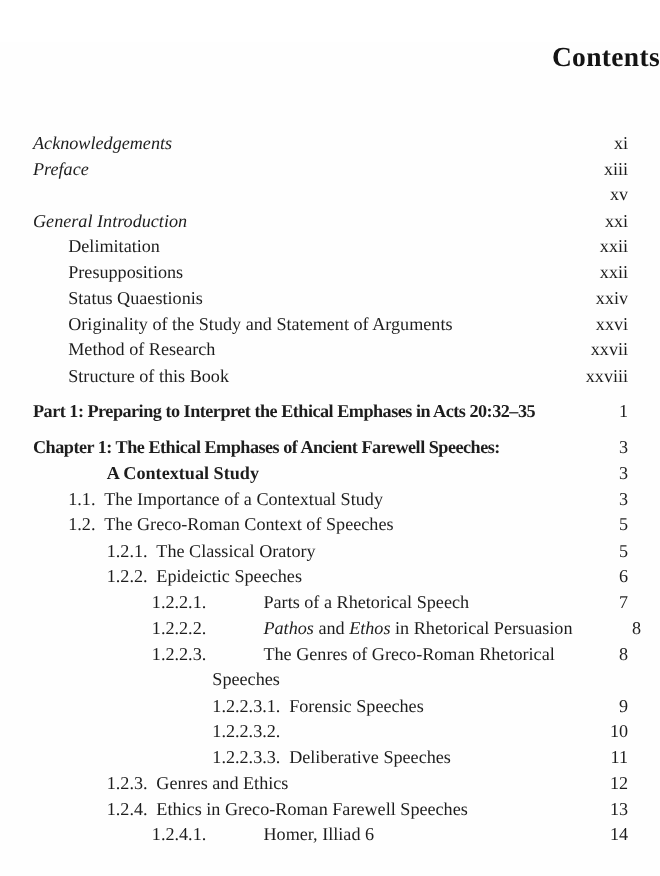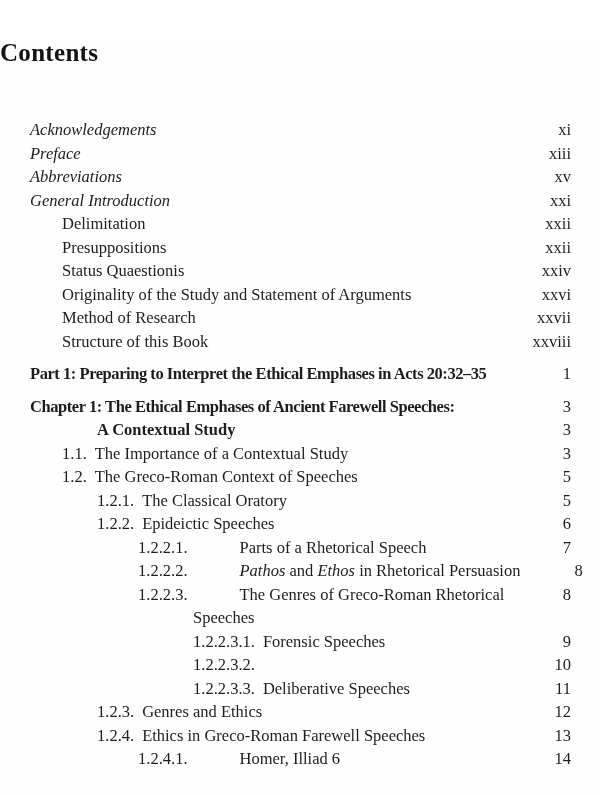--- a/index.html
+++ b/index.html
@@ -10,21 +10,21 @@
     color: #1d1d1d;
     overflow: hidden;
   }
   .sheet {
     position: relative;
     width: 600px; height: 796px;
     background: #fefefe;
   }
   .title {
     margin: 38px 0 0 0;
-    text-align: left;
+    text-align: right;
     font-size: 25px;
     line-height: 30px;
     font-weight: bold;
     color: #141414;
     letter-spacing: 0.3px;
   }
   .toc {
     margin: 50px 29px 0 30px;
     font-size: 16.5px;
   }
@@ -60,21 +60,20 @@
   <div class="toc">
       <div class="row ind-0 italic">
         <span class="txt">Acknowledgements</span>
         <span class="pg">xi</span>
       </div>
       <div class="row ind-0 italic">
         <span class="txt">Preface</span>
         <span class="pg">xiii</span>
       </div>
       <div class="row ind-0 italic">
-        <span class="txt">Abbreviations</span>
         <span class="pg">xv</span>
       </div>
       <div class="row ind-0 italic">
         <span class="txt">General Introduction</span>
         <span class="pg">xxi</span>
       </div>
       <div class="row ind-1">
         <span class="txt">Delimitation</span>
         <span class="pg">xxii</span>
       </div>

